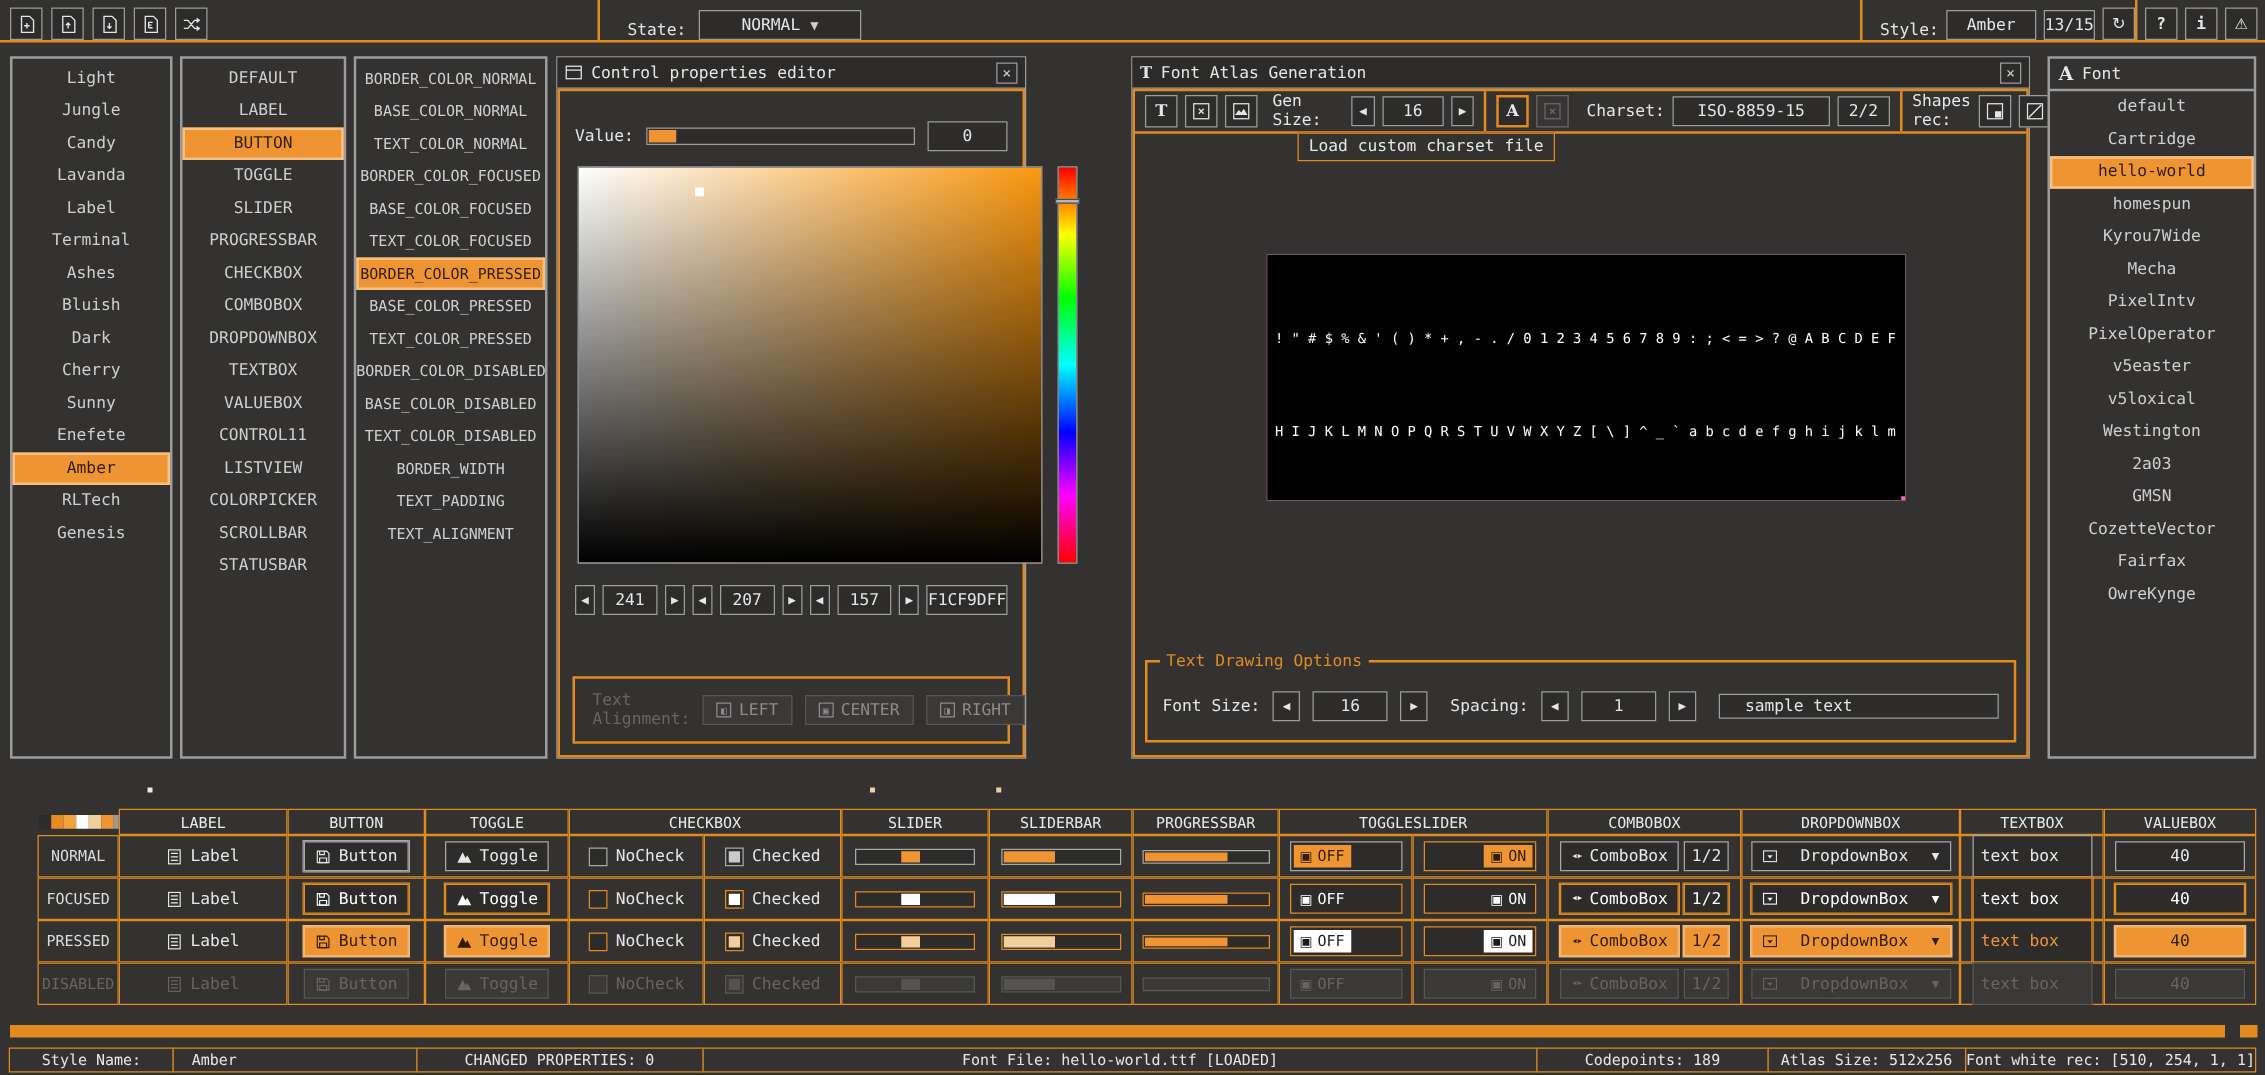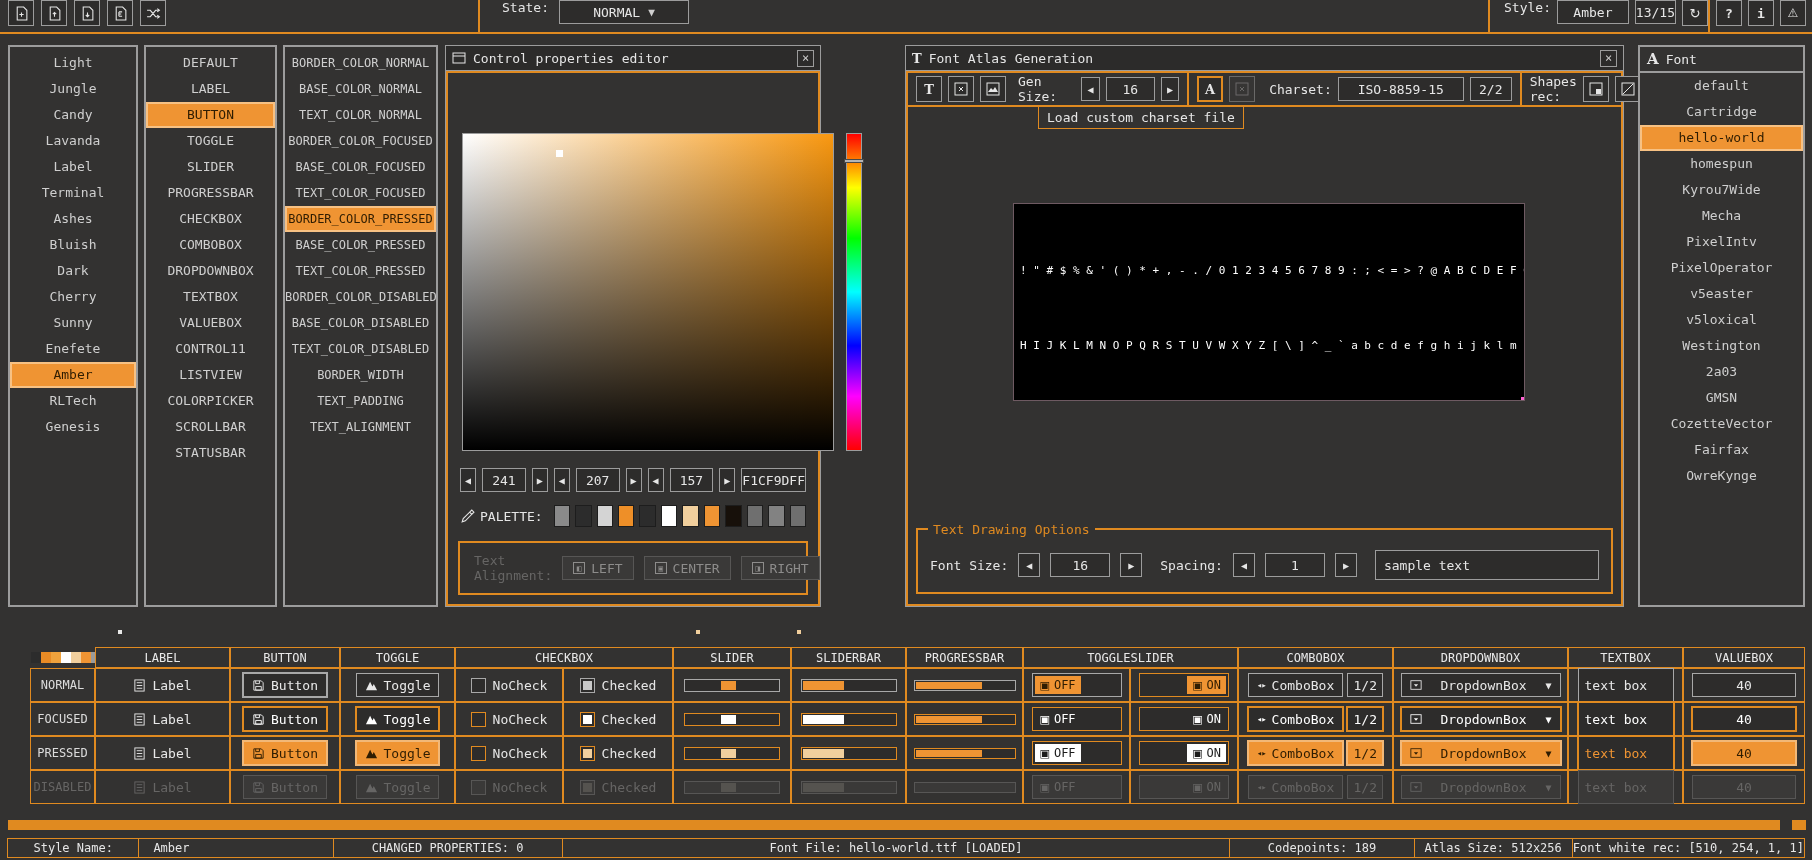--- a/index.html
+++ b/index.html
@@ -16,21 +16,21 @@
     --disbd:#575655;
   }
   *{box-sizing:border-box;margin:0;padding:0}
   body{background:#222;font-family:"DejaVu Sans Mono","Liberation Mono",monospace}
   .app{position:relative;width:1812px;height:860px;background:var(--bg);color:var(--txt);
        font-size:13px;overflow:hidden}
   svg{display:block}
 
   
   .topbar{position:absolute;left:0;top:0;width:1812px;height:34px;border-bottom:2px solid var(--ac);display:flex}
-  .tb-sec{display:flex;align-items:flex-start;height:100%}
+  .tb-sec{display:flex;align-items:flex-end;height:100%}
   .tb-sec.s1{width:480px;border-right:2px solid var(--ac);padding-left:8px;gap:7px}
   .tb-sec.s2{flex:1;padding-left:22px;gap:10px}
   .tb-sec.s3{width:222px;border-left:2px solid var(--ac);border-right:2px solid var(--ac);gap:6px;padding-left:14px}
   .tb-sec.s4{width:102px;gap:6px;justify-content:center}
   .tbtn{width:26px;height:26px;border:1px solid var(--gb);background:var(--cbg);display:flex;
         align-items:center;justify-content:center;color:var(--txt);cursor:pointer;flex:none}
   .lbl{color:var(--txt)}
   .combo{height:24px;border:1px solid var(--gb);background:var(--cbg);display:flex;align-items:center;
          justify-content:center;gap:8px;cursor:pointer}
   .combo .car{color:var(--dim);font-size:11px}
@@ -87,22 +87,22 @@
   .fa-seg.g3{width:216px}
   .tipA{border:2px solid var(--ac)!important}
   .tbtn.disb{color:#6a6968;border-color:#6a6968;background:#363534}
   .tooltip{position:absolute;left:130px;top:33px;border:1px solid var(--ac);background:var(--bg);
            padding:3px 8px;color:var(--txt);z-index:5}
   .atlas{position:absolute;left:105px;top:130px;width:512px;height:198px;background:#000;border:1px solid #6e5a62;
          padding:4px 6px;color:#fff;font-size:11px;line-height:25px;white-space:pre;overflow:hidden}
   .atlas .whiterec{position:absolute;right:-2px;bottom:-2px;width:5px;height:5px;background:#ff5fd2}
   .tdo{position:absolute;left:8px;right:8px;bottom:10px;height:66px;border:2px solid var(--ac);
        display:flex;align-items:center;gap:10px;padding:8px 12px 0}
-  .tdo .textbox{flex:1;height:30px;border:1px solid var(--gb);background:var(--cbg);display:flex;
-                align-items:center;padding:0 8px;cursor:text}
+  .tdo .textbox{flex:1;height:20px;border:1px solid var(--gb);background:var(--cbg);display:flex;
+                align-items:center;padding:0 20px;cursor:text}
 
   
   .fhead{height:26px;border-bottom:2px solid var(--gb);display:flex;align-items:center;gap:7px;padding:0 7px}
   .serif{font-family:"DejaVu Serif","Liberation Serif",serif;font-weight:bold}
 
   
   .ptable{position:absolute;left:30px;top:647px;display:grid;
           grid-template-columns:65px 135px 110px 115px 108px 110px 118px 115px 117px 107px 108px 155px 175px 115px 122px}
   .hc,.cc{border:1px solid var(--ac);display:flex;align-items:center;justify-content:center;background:var(--bg)}
   .hc{height:21px;font-size:12px;color:#e9e9e9}
@@ -316,57 +316,44 @@
             <rect x="1" y="1" width="12" height="10" fill="none" stroke="currentColor"></rect>
             <path d="M1 4h12" stroke="currentColor"></path>
           </svg>
         </span>
       <span>Control properties editor</span>
       <div class="close">
           <span>×</span>
         </div>
     </div>
     <div class="winbody">
+      <div class="pe-valrow">
+        <span>Value:</span>
+        <div class="pe-valtrack">
+            <div class="pe-valfill"></div>
+          </div>
+        <div class="vbox" style="width:64px">0</div>
+      </div>
       <div class="svsq">
         <div class="svcur"></div>
       </div>
       <div class="huebar">
         <div class="huethumb"></div>
       </div>
       <div class="rgbrow">
         <div class="sbtn">◀</div>
         <div class="vbox n">241</div>
         <div class="sbtn">▶</div>
         <div class="sbtn">◀</div>
         <div class="vbox n">207</div>
         <div class="sbtn">▶</div>
         <div class="sbtn">◀</div>
         <div class="vbox n">157</div>
         <div class="sbtn">▶</div>
         <div class="vbox hexbox">F1CF9DFF</div>
-      </div>
-      <div class="palrow">
-        <span>
-            <svg width="15" height="15" viewBox="0 0 14 14">
-              <path d="M2 12l1-3 6-6 2 2-6 6zM9 3l2-2 2 2-2 2" fill="none" stroke="currentColor"></path>
-            </svg>
-          </span>
-        <span style="margin-right:6px">PALETTE:</span>
-        <div class="sw" style="background:#8a8a8a"></div>
-        <div class="sw" style="background:#2c2c2c"></div>
-        <div class="sw" style="background:#d4d4d4"></div>
-        <div class="sw" style="background:#ee8f28"></div>
-        <div class="sw" style="background:#2c2c2c"></div>
-        <div class="sw" style="background:#ffffff"></div>
-        <div class="sw" style="background:#f1cf9d"></div>
-        <div class="sw" style="background:#ef9433"></div>
-        <div class="sw" style="background:#17100a"></div>
-        <div class="sw" style="background:#6f6f6f"></div>
-        <div class="sw" style="background:#828282"></div>
-        <div class="sw" style="background:#6f6f6f"></div>
       </div>
       <div class="alignbox">
         <span class="dis">Text Alignment:</span>
         <div class="abtn">
           <span class="aico">◧</span>
           <span>LEFT</span>
         </div>
         <div class="abtn">
           <span class="aico">▣</span>
           <span>CENTER</span>

